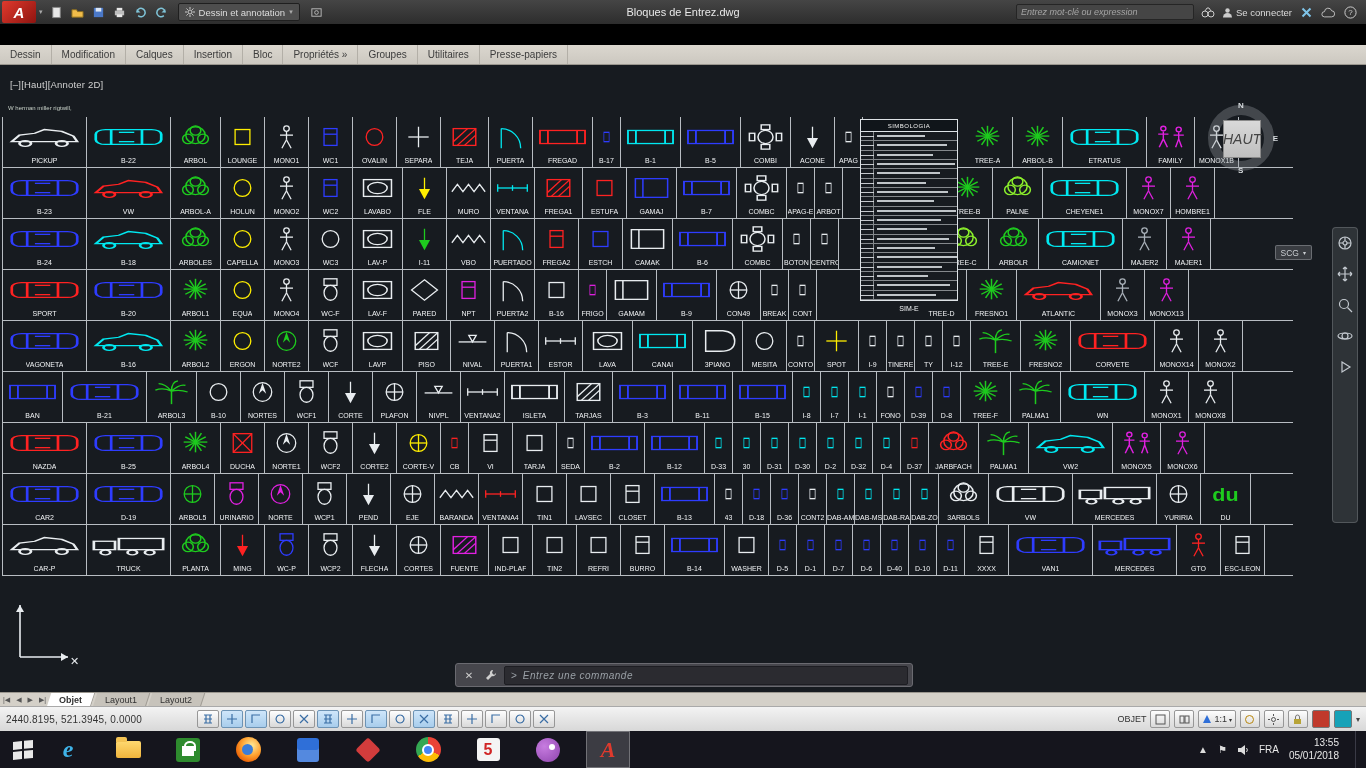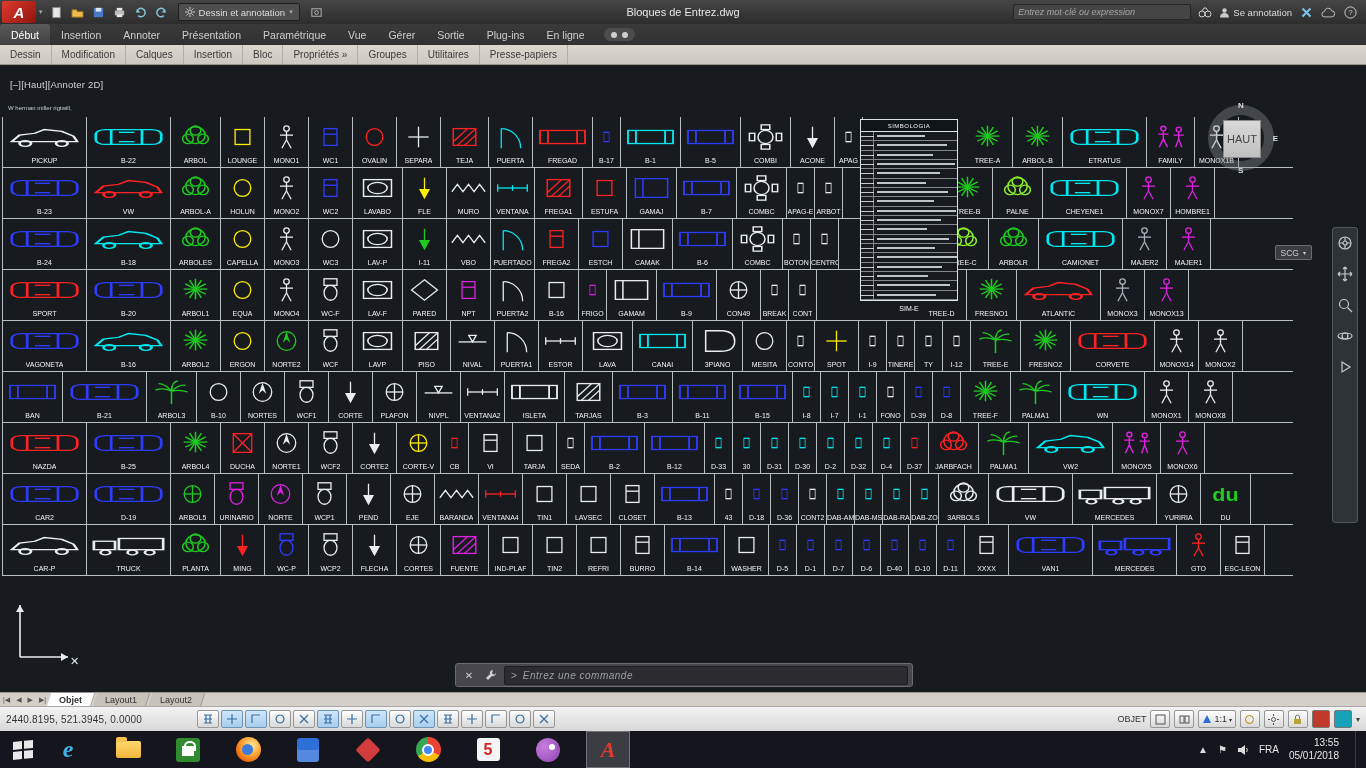--- a/index.html
+++ b/index.html
@@ -64,21 +64,21 @@
     background:linear-gradient(transparent 45%,rgba(240,244,248,.8) 45%,rgba(240,244,248,.8) 58%,transparent 58%);}
   .lbar{height:2px;background:rgba(235,240,244,.8);margin-left:3px;display:block;}
   #legend-label{position:absolute;left:872px;top:240px;width:74px;text-align:center;font-size:7px;color:#f2f4f6;}
 
   
   #viewcube{position:absolute;right:88px;top:36px;width:74px;height:74px;}
   #vc-ring{position:absolute;inset:4px;border-radius:50%;border:10px solid rgba(150,155,160,.35);box-sizing:border-box;}
   .vc-letter{position:absolute;color:#d8dcdf;font-size:8px;font-weight:bold;}
   #vc-n{top:0px;left:34px;} #vc-e{right:0px;top:33px;} #vc-s{bottom:0px;left:34px;}
   #vc-face{position:absolute;left:19px;top:19px;width:36px;height:36px;background:linear-gradient(#d9d9d9,#bfbfbf);
-    border:1px solid #8a8a8a;color:#444;font-size:11px;display:flex;align-items:center;justify-content:center;}
+    border:1px solid #8a8a8a;color:#444;font-size:14px;display:flex;align-items:center;justify-content:center;font-style:italic;}
   #scgbox{position:absolute;right:54px;top:180px;height:13px;padding:0 5px;background:rgba(120,124,128,.35);
     border:1px solid rgba(180,184,188,.4);border-radius:2px;color:#c9cdd1;font-size:8.5px;display:flex;align-items:center;gap:4px;}
 
   
   #navbar{position:absolute;right:8px;top:162px;width:26px;height:296px;background:rgba(190,195,200,.14);
     border:1px solid rgba(190,195,200,.25);border-radius:4px;display:flex;flex-direction:column;align-items:center;padding:6px 0;box-sizing:border-box;gap:14px;}
   .navico{width:17px;height:17px;display:flex;align-items:center;justify-content:center;}
   .navico svg{width:16px;height:16px;stroke:#c3c9cf;fill:none;stroke-width:1.2;}
 
   
@@ -215,58 +215,41 @@
             <circle cx="4" cy="8" r="3" fill="none" stroke="#ccc"></circle>
             <circle cx="10" cy="8" r="3" fill="none" stroke="#ccc"></circle>
             <path d="M4 5L6 2h2l2 3" fill="none" stroke="#ccc"></path>
           </svg>
         </span>
       <span class="signin">
         <svg width="11" height="11" viewBox="0 0 11 11">
             <circle cx="5.5" cy="3.5" r="2.2" fill="#ccc"></circle>
             <path d="M1 10.5a4.5 4.5 0 0 1 9 0z" fill="#ccc"></path>
           </svg>
-        <span>Se annotation</span>
+        <span>Se connecter</span>
       </span>
       <span class="tbico">
           <svg width="11" height="11" viewBox="0 0 11 11">
             <path d="M1.5 1.5l8 8M9.5 1.5l-8 8" stroke="#7fc4e8" stroke-width="2"></path>
           </svg>
         </span>
       <span class="tbico">
           <svg width="14" height="11" viewBox="0 0 16 12">
             <path d="M4 11a3 3 0 0 1 0-6 4.2 4.2 0 0 1 8.2-1A3 3 0 0 1 12 11z" fill="none" stroke="#ccc"></path>
           </svg>
         </span>
       <span class="tbico">
           <svg width="13" height="13" viewBox="0 0 13 13">
             <circle cx="6.5" cy="6.5" r="5.6" fill="none" stroke="#ccc"></circle>
             <text x="6.5" y="9" font-size="8" text-anchor="middle" fill="#ccc" font-family="Liberation Sans,sans-serif">?</text>
           </svg>
         </span>
     </div>
   </header>
 
-  <nav id="tabsrow">
-
-  <span class="rtab active">Début</span>
-      <span class="rtab">Insertion</span>
-      <span class="rtab">Annoter</span>
-      <span class="rtab">Présentation</span>
-      <span class="rtab">Paramétrique</span>
-      <span class="rtab">Vue</span>
-      <span class="rtab">Gérer</span>
-      <span class="rtab">Sortie</span>
-      <span class="rtab">Plug-ins</span>
-      <span class="rtab">En ligne</span>
-      <span id="onlinepill">
-        <i></i>
-        <i></i>
-      </span>
-    </nav>
 
   <div id="panelsrow">
 
   <span class="rpanel">Dessin</span>
       <span class="rpanel">Modification</span>
       <span class="rpanel">Calques</span>
       <span class="rpanel">Insertion</span>
       <span class="rpanel">Bloc</span>
       <span class="rpanel">Propriétés »</span>
       <span class="rpanel">Groupes</span>

